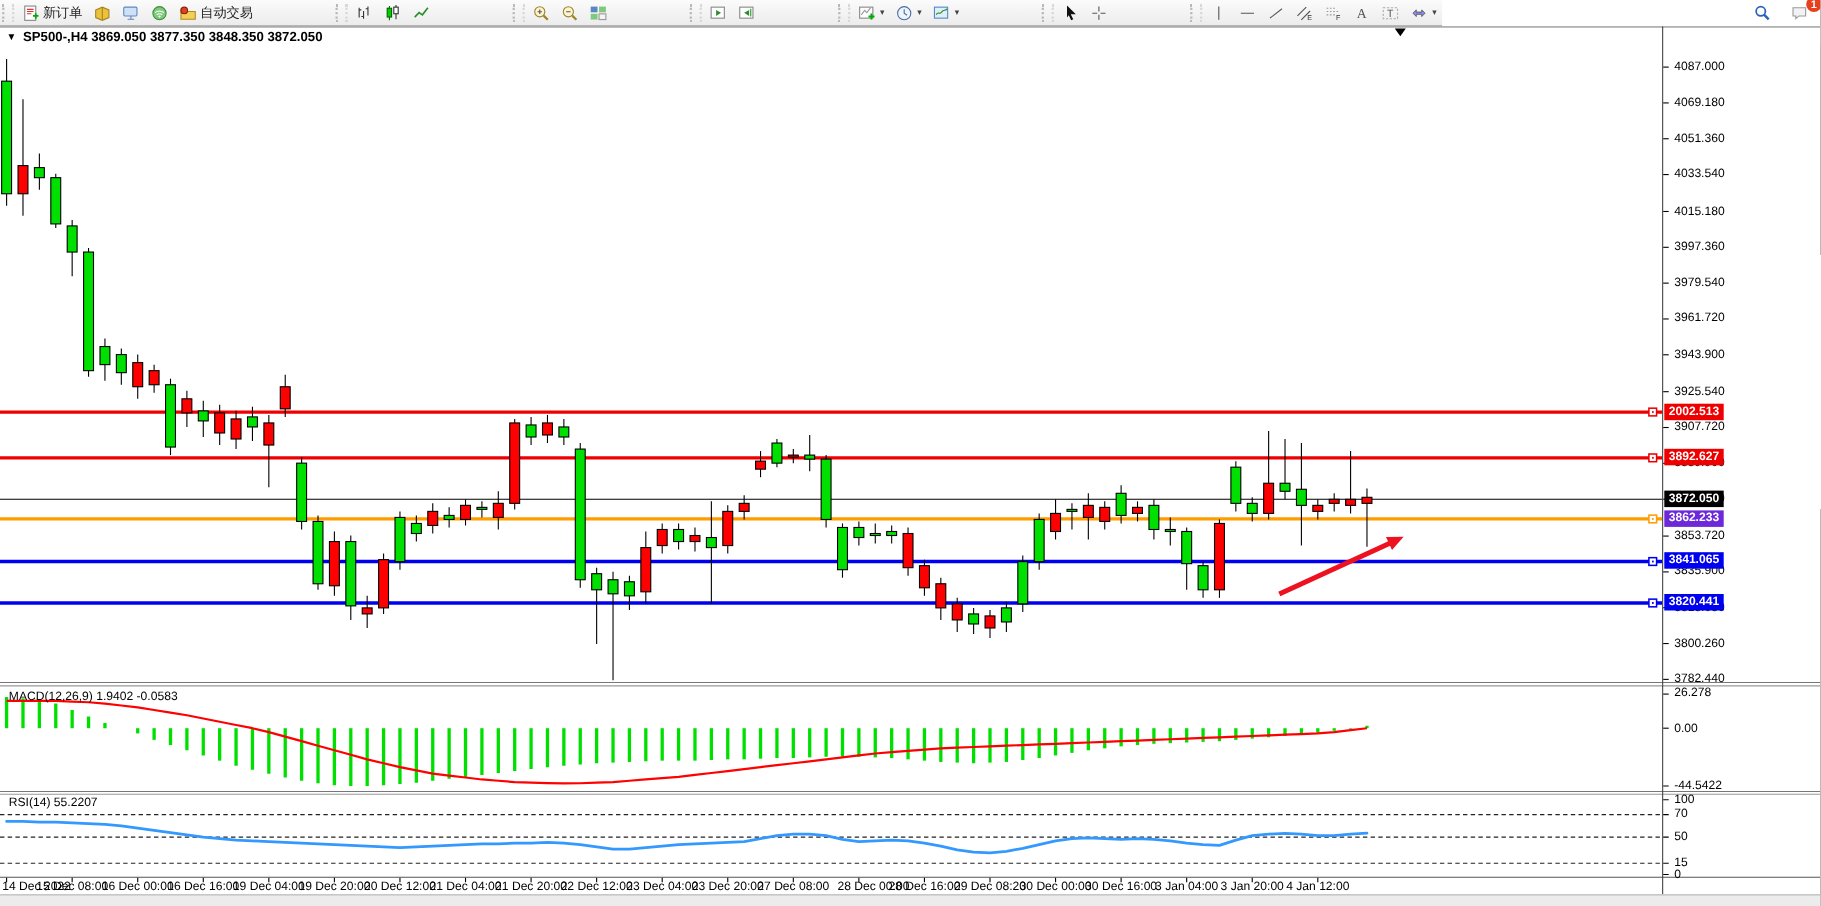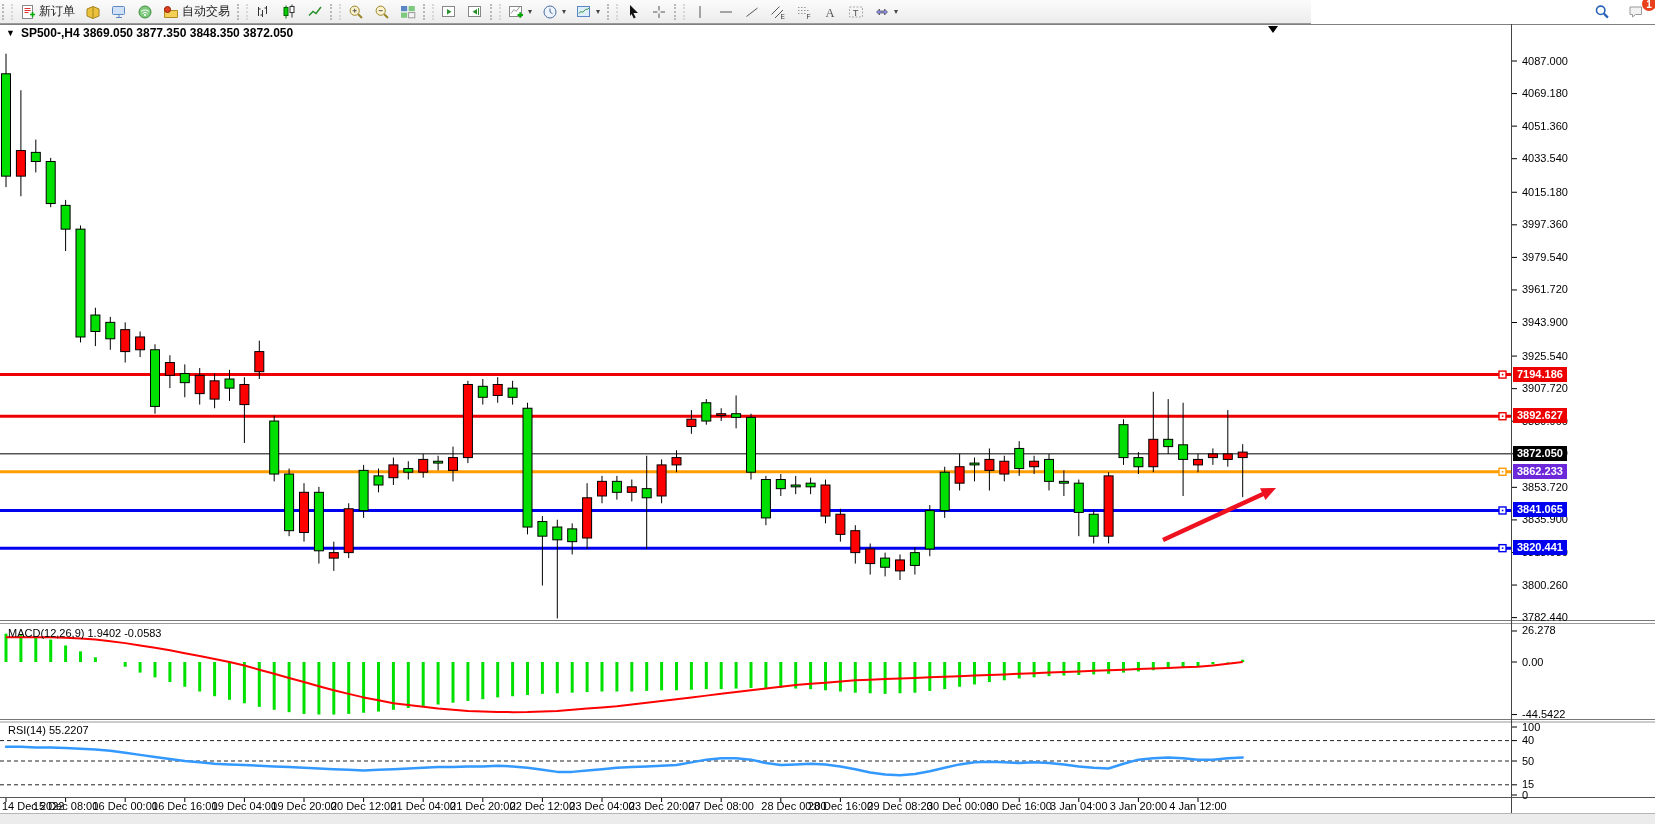--- a/index.html
+++ b/index.html
@@ -1,21 +1,21 @@
 <!DOCTYPE html>
 <html><head>
 <meta charset="utf-8">
 <style>
   html,body{margin:0;padding:0;background:#888;}
   #stage{position:relative;width:1655px;height:824px;background:#fff;overflow:hidden;
          font-family:"Liberation Sans",sans-serif;-webkit-font-smoothing:antialiased;}
   
   #toolbar{position:absolute;left:0;top:0;width:1311px;height:23px;
            background:linear-gradient(#fbfbfb,#ececec);border-bottom:1px solid #9a9a9a;
-           display:flex;align-items:center;font-size:12px;color:#222;}
+           display:flex;align-items:center;font-size:12px;color:#222;justify-content:space-between;}
   .tb-group{display:flex;align-items:center;height:23px;}
   .grip{width:7px;height:16px;margin:0 2px;border-left:2px dotted #b9b9b9;border-right:2px dotted #d8d8d8;}
   .tb-btn{display:flex;align-items:center;gap:3px;padding:1px 4px;height:19px;border:1px solid transparent;
           border-radius:2px;cursor:default;}
   .tb-btn svg{display:block;}
   .caret{font-size:8px;color:#444;margin-left:1px;}
   .tf-btn{padding:2px 6px;margin:0 1px;font-size:11px;color:#333;border:1px solid transparent;border-radius:2px;}
   .tf-btn.active{background:#e2e2e2;border:1px solid #979797;box-shadow:inset 0 1px 2px rgba(0,0,0,.15);}
   #tb-right{position:absolute;right:6px;top:0;height:23px;display:flex;align-items:center;gap:8px;}
   .noti{position:relative;}
@@ -590,25 +590,25 @@
       <div class="axis-label" style="top: 447.288px;">3872.080</div>
       <div class="axis-label" style="top: 480.843px;">3853.720</div>
       <div class="axis-label" style="top: 513.41px;">3835.900</div>
       <div class="axis-label" style="top: 545.978px;">3818.080</div>
       <div class="axis-label" style="top: 578.546px;">3800.260</div>
       <div class="axis-label" style="top: 611.114px;">3782.440</div>
       <div class="axis-label" style="top: 624.492px;">26.278</div>
       <div class="axis-label" style="top: 655.5px;">0.00</div>
       <div class="axis-label" style="top: 708.06px;">-44.5422</div>
       <div class="axis-label" style="top: 720.5px;">100</div>
-      <div class="axis-label" style="top: 734.1px;">40</div>
+      <div class="axis-label" style="top: 734.1px;">70</div>
       <div class="axis-label" style="top: 754.5px;">50</div>
       <div class="axis-label" style="top: 778.3px;">15</div>
       <div class="axis-label" style="top: 788.5px;">0</div>
-      <div class="badge" style="top: 366.576px; background: rgb(238, 0, 0);">7194.186</div>
+      <div class="badge" style="top: 366.576px; background: rgb(238, 0, 0);">2002.513</div>
       <div class="badge" style="top: 408.236px; background: rgb(238, 0, 0);">3892.627</div>
       <div class="badge" style="top: 463.784px; background: #6d28d9;">3862.233</div>
       <div class="badge" style="top: 502.471px; background: rgb(0, 0, 240);">3841.065</div>
       <div class="badge" style="top: 540.163px; background: rgb(0, 0, 240);">3820.441</div>
       <div class="badge" style="top: 445.843px; background: rgb(0, 0, 0);">3872.050</div>
       <div class="time-label" style="left: 2px;">14 Dec 2022</div>
       <div class="time-label" style="left: 65.6px; transform: translateX(-50%);">15 Dec 08:00</div>
       <div class="time-label" style="left: 125.2px; transform: translateX(-50%);">16 Dec 00:00</div>
       <div class="time-label" style="left: 184.8px; transform: translateX(-50%);">16 Dec 16:00</div>
       <div class="time-label" style="left: 244.4px; transform: translateX(-50%);">19 Dec 04:00</div>

